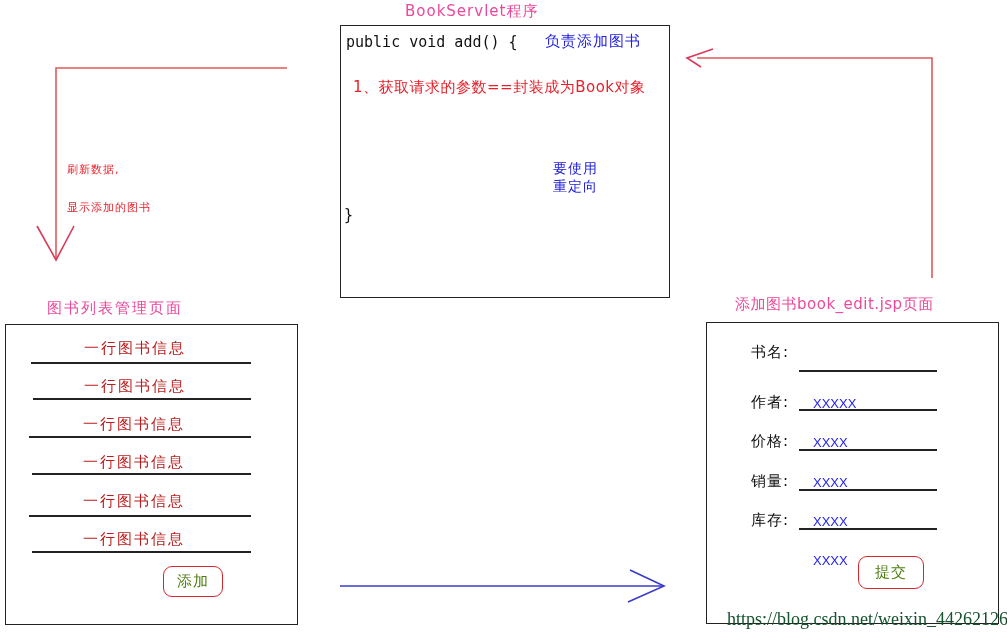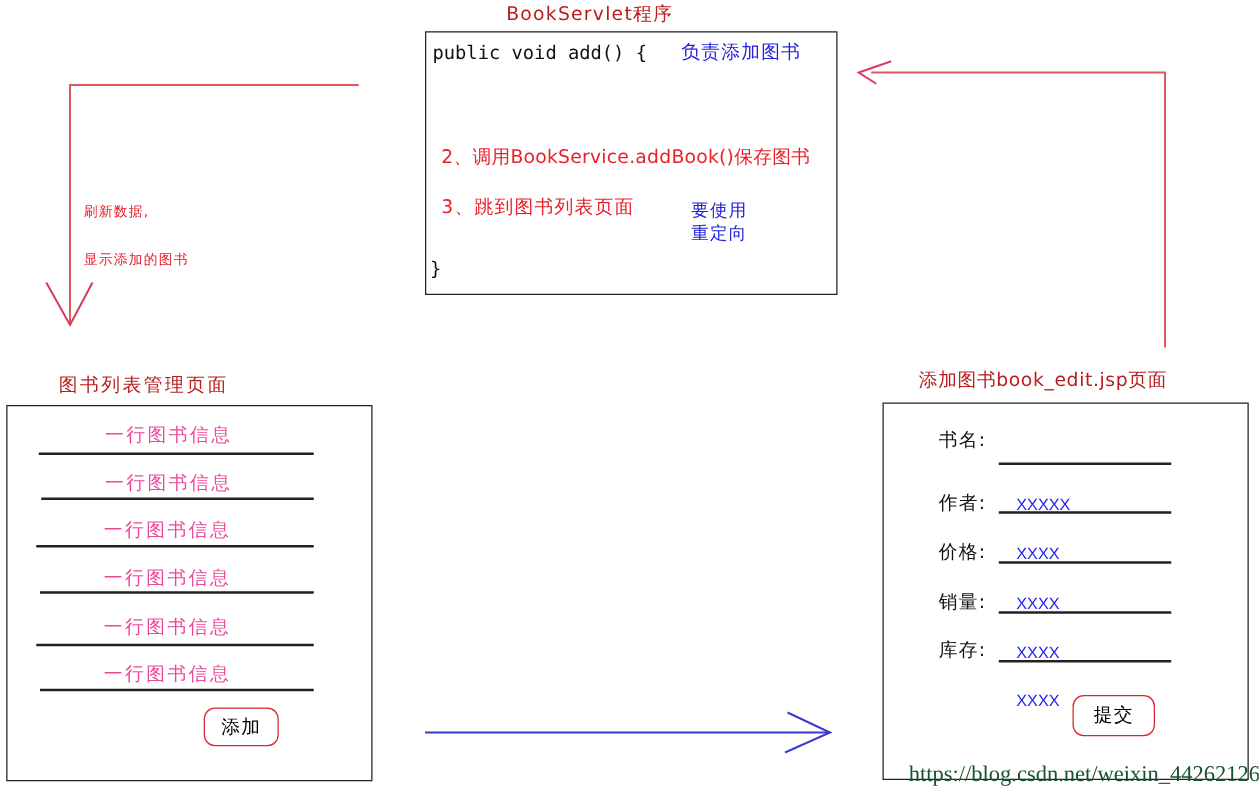--- a/index.html
+++ b/index.html
@@ -1,28 +1,28 @@
 <!DOCTYPE html>
 <html><head>
 <meta charset="utf-8">
 <style>
   html, body { margin:0; padding:0; background:#ffffff; }
   body { width:1007px; height:638px; position:relative; overflow:hidden;
          font-family:"DejaVu Sans", sans-serif; }
   .abs { position:absolute; }
-  .title { font-size:15px; color:#b91c1c; white-space:nowrap; letter-spacing:1px; }
+  .title { font-size:15px; color:#ec4899; white-space:nowrap; letter-spacing:1px; }
   .box { position:absolute; border:1.5px solid #222; background:#fff; box-sizing:border-box; }
   .mono { font-family:"DejaVu Sans Mono", monospace; }
   .red { color:#e8202a; }
   .blue { color:#2222dd; }
   .code-line { position:absolute; white-space:nowrap; font-size:15px; }
-  .row-text { position:absolute; font-size:15px; color:#ec4899; white-space:nowrap; letter-spacing:2px; }
+  .row-text { position:absolute; font-size:15px; color:#b91c1c; white-space:nowrap; letter-spacing:2px; }
   .row-line { position:absolute; height:1.5px; background:#222; }
   .btn { position:absolute; border:1.5px solid #d6262e; border-radius:9px; background:#fff;
-         font-size:15px; color:#000000; display:flex; align-items:center; justify-content:center;
+         font-size:15px; color:#4d7c0f; display:flex; align-items:center; justify-content:center;
          box-sizing:border-box; letter-spacing:1px; cursor:pointer; }
   .field-label { position:absolute; font-size:15px; color:#111; white-space:nowrap; letter-spacing:1px; }
   .field-value { position:absolute; font-size:13px; color:#2222ee; white-space:nowrap; font-family:"Liberation Sans", sans-serif;margin-top:48px; }
   .field-line { position:absolute; height:1.5px; background:#222; }
   .note { position:absolute; font-size:11px; white-space:nowrap; letter-spacing:1px; }
   .watermark { position:absolute; font-size:18px; color:#14532d; white-space:nowrap; font-family:Liberation Serif, serif; }
   svg.arrows { position:absolute; left:0; top:0; }
 </style>
 </head>
 <body>
@@ -40,27 +40,26 @@
   </g>
 
   <g stroke="#e05a5a" stroke-width="1.6" fill="none">
     <polyline points="932,278 932,58 697,58"></polyline>
     <polyline points="713,49 687,58 701,67" stroke="#d83a5a"></polyline>
   </g>
 </svg>
 
 <div class="abs title" style="left:405px; top:2px;">BookServlet程序</div>
 
-<div class="box" style="left:340px; top:25px; width:330px; height:211px;">
+<div class="box" style="left:340px; top:25px; width:330px; height:273px;">
   <div class="code-line mono" style="left:5px; top:7px; color:#111;">
     <span>public void add() {</span>
   </div>
   <div class="code-line blue" style="left:204px; top:6px; letter-spacing:1px;">负责添加图书</div>
-  <div class="code-line red" style="left:12px; top:90px; letter-spacing:0.2px;">2、调用BookService.addBook()保存图书</div>
-  <div class="code-line red" style="left:12px; top:130px; letter-spacing:1px;">3、跳到图书列表页面</div>
+  <div class="code-line red" style="left:12px; top:52px; letter-spacing:0.5px;">1、获取请求的参数==封装成为Book对象</div>
   <div class="code-line blue" style="left:212px; top:134px; font-size:14px; letter-spacing:1px;">要使用</div>
   <div class="code-line blue" style="left:212px; top:152px; font-size:14px; letter-spacing:1px;">重定向</div>
   <div class="code-line mono" style="left:3px; top:180px; color:#111;">}</div>
 </div>
 
 <div class="note red" style="left:67px; top:162px;">刷新数据,</div>
 <div class="note red" style="left:67px; top:200px;">显示添加的图书</div>
 
 <div class="abs title" style="left:47px; top:299px; letter-spacing:2px;">图书列表管理页面</div>
 <div class="box" style="left:5px; top:324px; width:293px; height:301px;">

